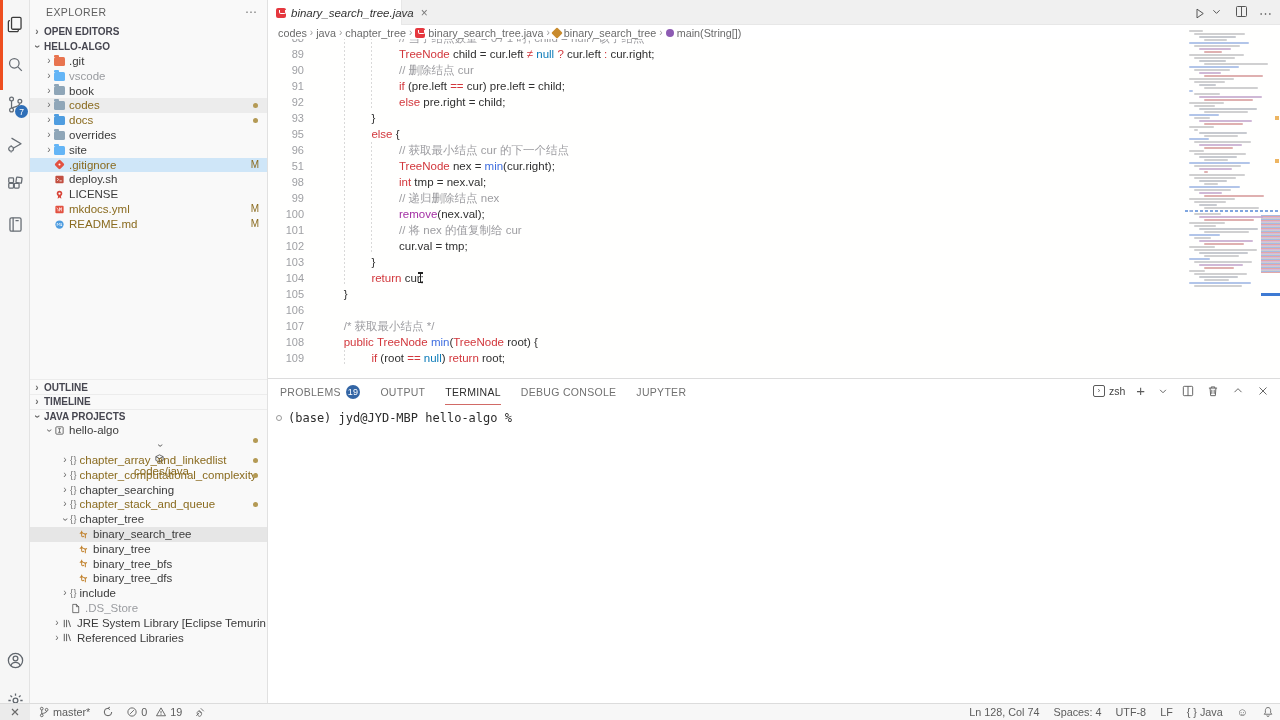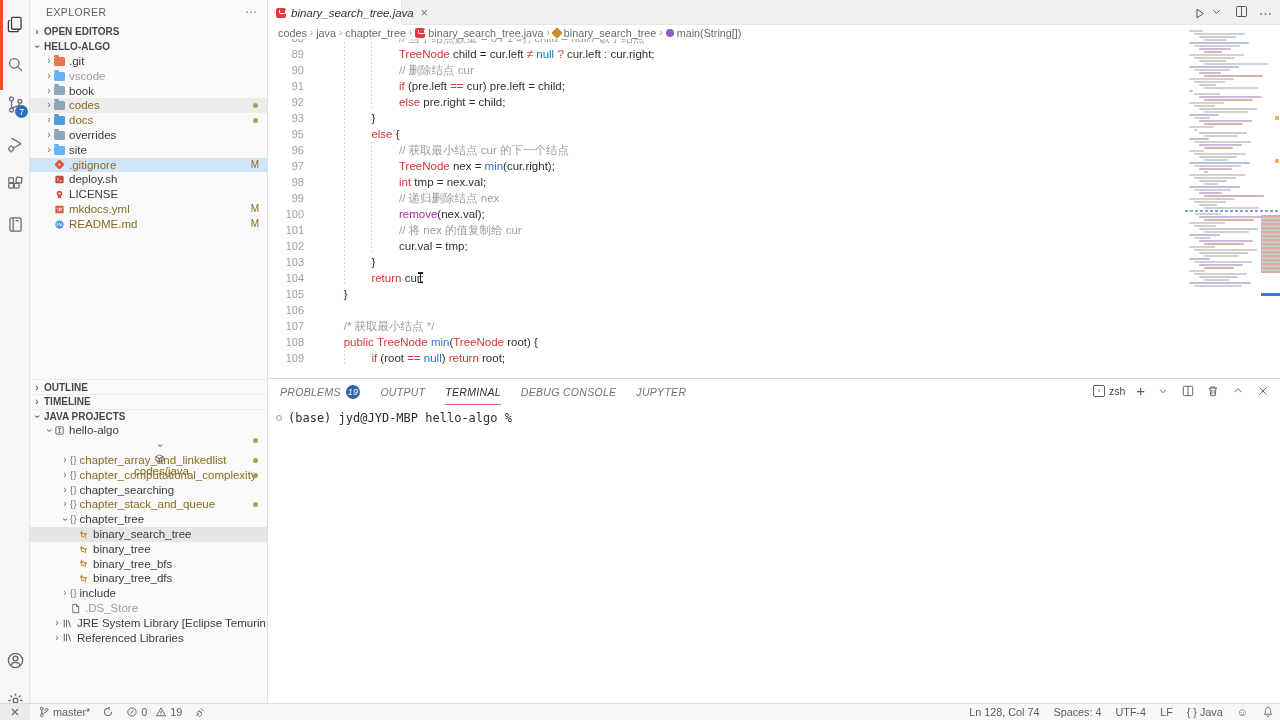--- a/index.html
+++ b/index.html
@@ -84,21 +84,21 @@
   #mm-wavy { position:absolute; left:0; top:182px; width:95px; height:2px;
              background:repeating-linear-gradient(90deg,#7fa6e0 0 3px, transparent 3px 5px); }
   #mm-noise { position:absolute; right:0; top:187px; width:19px; height:58px; opacity:.75;
               background:repeating-linear-gradient(0deg,#d98a8a 0 1px,#8aa4d9 1px 2px,#bdbdbd 2px 3px,#c9a0cf 3px 4px); }
   #mm-bluebar { position:absolute; right:0; top:265px; width:19px; height:3px; background:#3e7ad3; }
   .mm-tick { position:absolute; right:1px; width:4px; height:4px; background:#e9a23b; opacity:.8; }
 
   
   #panel { left:268px; top:378px; width:1012px; height:325px; background:#fff; border-top:1px solid #dcdcdc; }
   #panel-tabs { display:flex; align-items:center; height:26px; padding-left:12px; gap:20px; }
-  .ptab { font-size:10.5px; letter-spacing:.3px; color:#717171; display:flex; align-items:center; gap:5px; height:26px;font-style:italic; }
+  .ptab { font-size:10.5px; letter-spacing:.3px; color:#717171; display:flex; align-items:center; gap:5px; height:26px; }
   .ptab.active { color:#2f2f2f; border-bottom:1.5px solid #d16a66; }
   .pbadge { min-width:14px; height:14px; border-radius:8px; background:#3365a5; color:#fff; font-size:9px;
             display:flex; align-items:center; justify-content:center; padding:0 2px; }
   #panel-actions { position:absolute; right:10px; top:4px; display:flex; align-items:center; gap:11px; color:#5b5b5b; }
   #panel-actions svg { width:14px; height:14px; }
   #shell-chip { display:flex; align-items:center; gap:4px; font-size:10.5px; color:#444; }
   .term-ico { width:12px; height:12px; border:1px solid #5b5b5b; border-radius:2px; display:flex; align-items:center; justify-content:center; font-size:7px; }
   #terminal-line { position:absolute; left:8px; top:32px; display:flex; align-items:center; gap:6px;
                    font-family:"DejaVu Sans Mono", monospace; font-size:12px; color:#2d2d2d; }
   #term-circle { width:6px; height:6px; border:1px solid #9a9a9a; border-radius:50%; flex:none; }
@@ -486,21 +486,21 @@
 
 <div id="code-area" class="abs">
     <div class="cline" style="margin-top: -9px;"><span class="lnum">88</span><span class="lpad"></span><span class="ctext"><span class="guide" style="left:27.7px"></span><span class="guide" style="left:55.4px"></span><span style="width:83.0px;flex:none"></span><span class="tok-cm">// 当子结点数量 = 0 / 1 时, child = null / 该子结点</span></span></div>
     <div class="cline"><span class="lnum">89</span><span class="lpad"></span><span class="ctext"><span class="guide" style="left:27.7px"></span><span class="guide" style="left:55.4px"></span><span style="width:83.0px;flex:none"></span><span class="tok-ty">TreeNode</span><span class="tok-pl"> child = cur.left </span><span class="tok-kw">≠</span><span class="tok-pl"> </span><span class="tok-nl">null</span><span class="tok-pl"> </span><span class="tok-kw">?</span><span class="tok-pl"> cur.left </span><span class="tok-kw">:</span><span class="tok-pl"> cur.right;</span></span></div>
     <div class="cline"><span class="lnum">90</span><span class="lpad"></span><span class="ctext"><span class="guide" style="left:27.7px"></span><span class="guide" style="left:55.4px"></span><span style="width:83.0px;flex:none"></span><span class="tok-cm">// 删除结点 cur</span></span></div>
     <div class="cline"><span class="lnum">91</span><span class="lpad"></span><span class="ctext"><span class="guide" style="left:27.7px"></span><span class="guide" style="left:55.4px"></span><span style="width:83.0px;flex:none"></span><span class="tok-kw">if</span><span class="tok-pl"> (pre.left </span><span class="tok-kw">==</span><span class="tok-pl"> cur) pre.left = child;</span></span></div>
     <div class="cline"><span class="lnum">92</span><span class="lpad"></span><span class="ctext"><span class="guide" style="left:27.7px"></span><span class="guide" style="left:55.4px"></span><span style="width:83.0px;flex:none"></span><span class="tok-kw">else</span><span class="tok-pl"> pre.right = child;</span></span></div>
     <div class="cline"><span class="lnum">93</span><span class="lpad"></span><span class="ctext"><span class="guide" style="left:27.7px"></span><span style="width:55.4px;flex:none"></span><span class="tok-pl">}</span></span></div>
     <div class="cline"><span class="lnum">95</span><span class="lpad"></span><span class="ctext"><span class="guide" style="left:27.7px"></span><span style="width:55.4px;flex:none"></span><span class="tok-kw">else</span><span class="tok-pl"> {</span></span></div>
     <div class="cline"><span class="lnum">96</span><span class="lpad"></span><span class="ctext"><span class="guide" style="left:27.7px"></span><span class="guide" style="left:55.4px"></span><span style="width:83.0px;flex:none"></span><span class="tok-cm">// 获取最小结点 cur 的下一个结点</span></span></div>
-    <div class="cline"><span class="lnum">97</span><span class="lpad"></span><span class="ctext"><span class="guide" style="left:27.7px"></span><span class="guide" style="left:55.4px"></span><span style="width:83.0px;flex:none"></span><span class="tok-ty">TreeNode</span><span class="tok-pl"> nex = </span><span class="tok-fn">min</span><span class="tok-pl">(cur.right);</span></span></div>
+    <div class="cline"><span class="lnum">51</span><span class="lpad"></span><span class="ctext"><span class="guide" style="left:27.7px"></span><span class="guide" style="left:55.4px"></span><span style="width:83.0px;flex:none"></span><span class="tok-ty">TreeNode</span><span class="tok-pl"> nex = </span><span class="tok-fn">min</span><span class="tok-pl">(cur.right);</span></span></div>
     <div class="cline"><span class="lnum">98</span><span class="lpad"></span><span class="ctext"><span class="guide" style="left:27.7px"></span><span class="guide" style="left:55.4px"></span><span style="width:83.0px;flex:none"></span><span class="tok-ty">int</span><span class="tok-pl"> tmp = nex.val;</span></span></div>
     <div class="cline"><span class="lnum">99</span><span class="lpad"></span><span class="ctext"><span class="guide" style="left:27.7px"></span><span class="guide" style="left:55.4px"></span><span style="width:83.0px;flex:none"></span><span class="tok-cm">// 递归删除结点 nex</span></span></div>
     <div class="cline"><span class="lnum">100</span><span class="lpad"></span><span class="ctext"><span class="guide" style="left:27.7px"></span><span class="guide" style="left:55.4px"></span><span style="width:83.0px;flex:none"></span><span class="tok-mth">remove</span><span class="tok-pl">(nex.val);</span></span></div>
     <div class="cline"><span class="lnum">101</span><span class="lpad"></span><span class="ctext"><span class="guide" style="left:27.7px"></span><span class="guide" style="left:55.4px"></span><span style="width:83.0px;flex:none"></span><span class="tok-cm">// 将 nex 的值复制给 cur</span></span></div>
     <div class="cline"><span class="lnum">102</span><span class="lpad"></span><span class="ctext"><span class="guide" style="left:27.7px"></span><span class="guide" style="left:55.4px"></span><span style="width:83.0px;flex:none"></span><span class="tok-pl">cur.val = tmp;</span></span></div>
     <div class="cline"><span class="lnum">103</span><span class="lpad"></span><span class="ctext"><span class="guide" style="left:27.7px"></span><span style="width:55.4px;flex:none"></span><span class="tok-pl">}</span></span></div>
     <div class="cline"><span class="lnum">104</span><span class="lpad"></span><span class="ctext"><span class="guide" style="left:27.7px"></span><span style="width:55.4px;flex:none"></span><span class="tok-kw">return</span><span class="tok-pl"> cur;</span><span id="ibeam" style="left:103.8px"></span></span></div>
     <div class="cline"><span class="lnum">105</span><span class="lpad"></span><span class="ctext"><span style="width:27.7px;flex:none"></span><span class="tok-pl">}</span></span></div>
     <div class="cline"><span class="lnum">106</span><span class="lpad"></span><span class="ctext"><span style="width:0.0px;flex:none"></span></span></div>
     <div class="cline"><span class="lnum">107</span><span class="lpad"></span><span class="ctext"><span style="width:27.7px;flex:none"></span><span class="tok-cm">/* 获取最小结点 */</span></span></div>
@@ -706,16 +706,16 @@
     <div class="sb-item" style="order:11;">
       <span class="smiley">☺</span>
     </div>
     <div class="sb-item" style="order:12;">
       <svg viewBox="0 0 16 16">
           <path d="M8 2 C5.5 2 4.5 4 4.5 6 V9 L3 11 H13 L11.5 9 V6 C11.5 4 10.5 2 8 2 Z M6.5 12.5 a1.5 1.5 0 0 0 3 0" fill="none" stroke="#5c5c5c" stroke-width="1.1"></path>
         </svg>
     </div>
   <div class="sb-item" style="order: 0;">Ln 128, Col 74</div>
       <div class="sb-item" style="order: 1;">Spaces: 4</div>
-      <div class="sb-item" style="order: 2;">UTF-4</div>
+      <div class="sb-item" style="order: 2;">UTF-8</div>
       <div class="sb-item" style="order: 3;">LF</div>
     </div>
 </div>
 
 </body></html>

